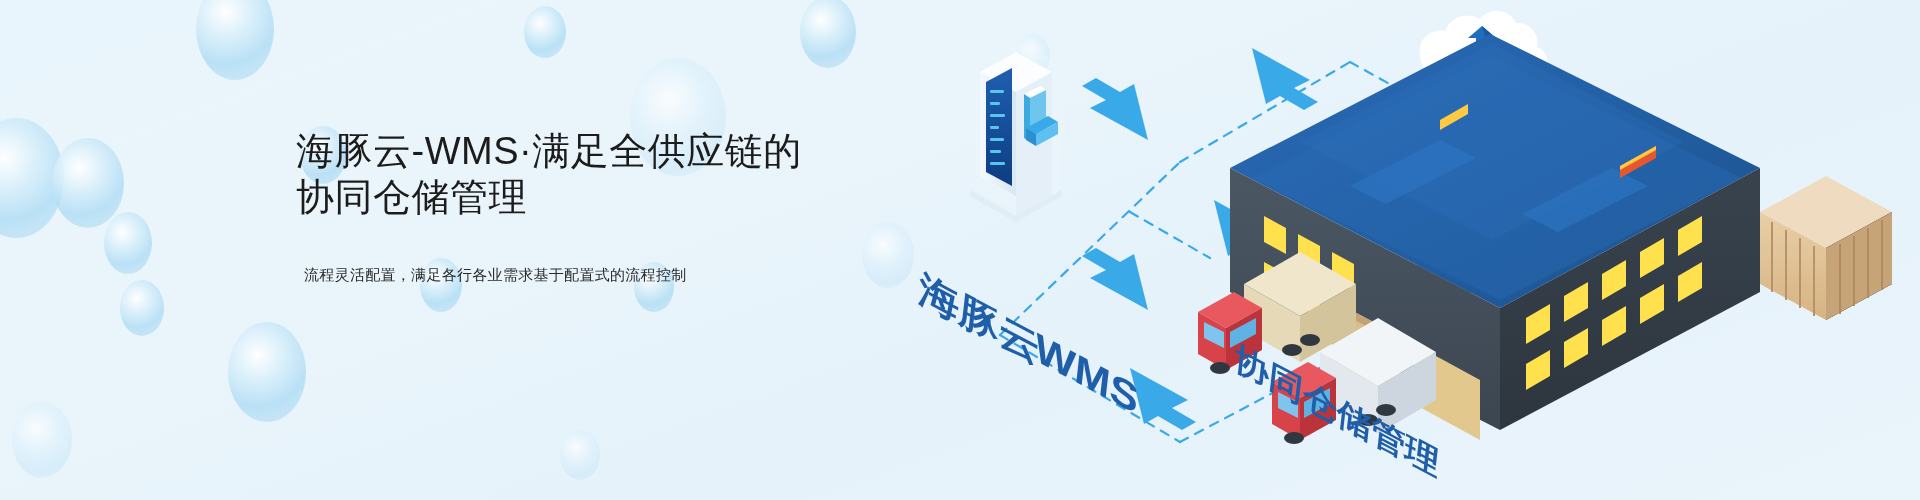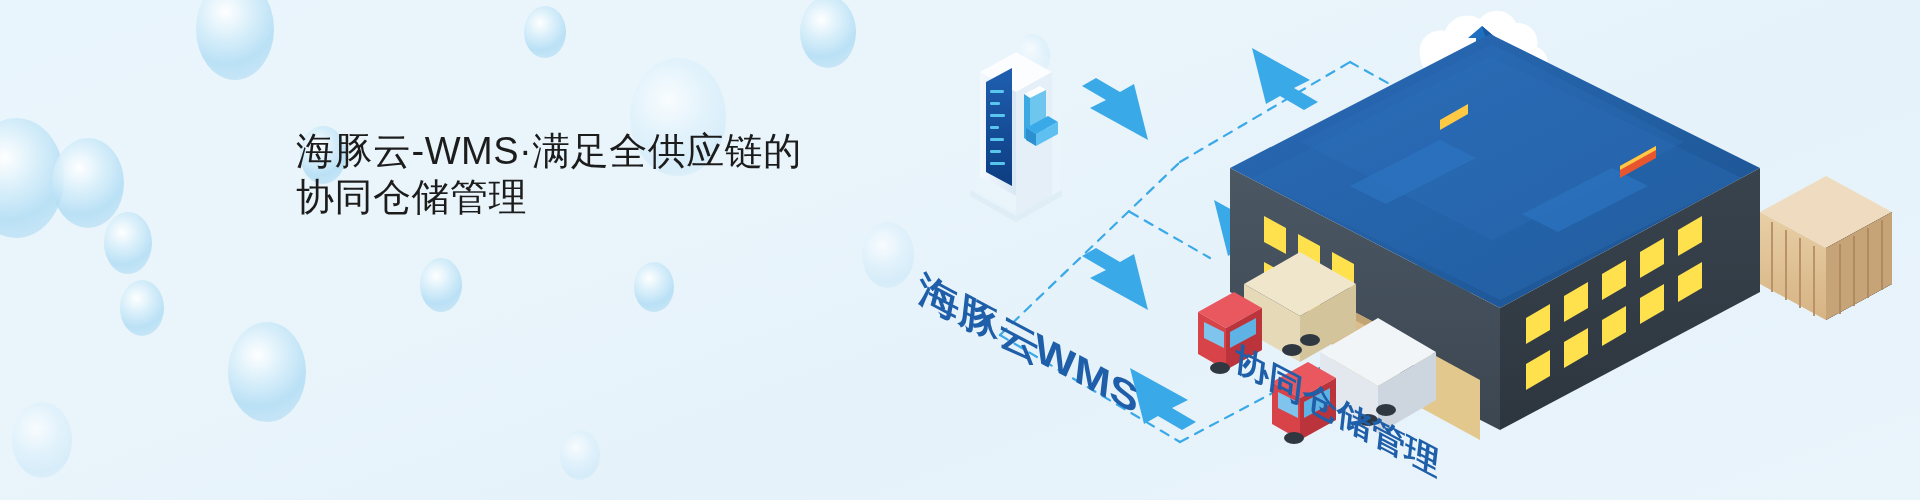--- a/index.html
+++ b/index.html
@@ -64,20 +64,21 @@
     <div class="bub" style="left:634px;  top:262px;  width:40px;  height:50px;"></div>
     <div class="bub soft" style="left:862px;  top:222px;  width:52px;  height:66px;"></div>
     <div class="bub soft" style="left:12px;   top:402px;  width:60px;  height:76px;"></div>
     <div class="bub soft" style="left:560px;  top:430px;  width:40px;  height:50px;"></div>
     <div class="bub soft" style="left:1016px; top:34px;   width:34px;  height:44px;"></div>
   </div>
 
   <div class="text-block">
     <div class="headline">海豚云-WMS·满足全供应链的
 协同仓储管理</div>
+    <div class="subtitle">流程灵活配置，满足各行各业需求基于配置式的流程控制</div>
   </div>
 
   <div class="illustration">
     <svg width="1040" height="500" viewBox="0 0 1040 500" xmlns="http://www.w3.org/2000/svg">
       <defs>
         <linearGradient id="gRoof" x1="0" y1="0" x2="1" y2="1">
           <stop offset="0" stop-color="#2a6cb8"></stop>
             <stop offset="1" stop-color="#1b528f"></stop>
         </linearGradient>
         <linearGradient id="gRoof2" x1="0" y1="0" x2="0" y2="1">

